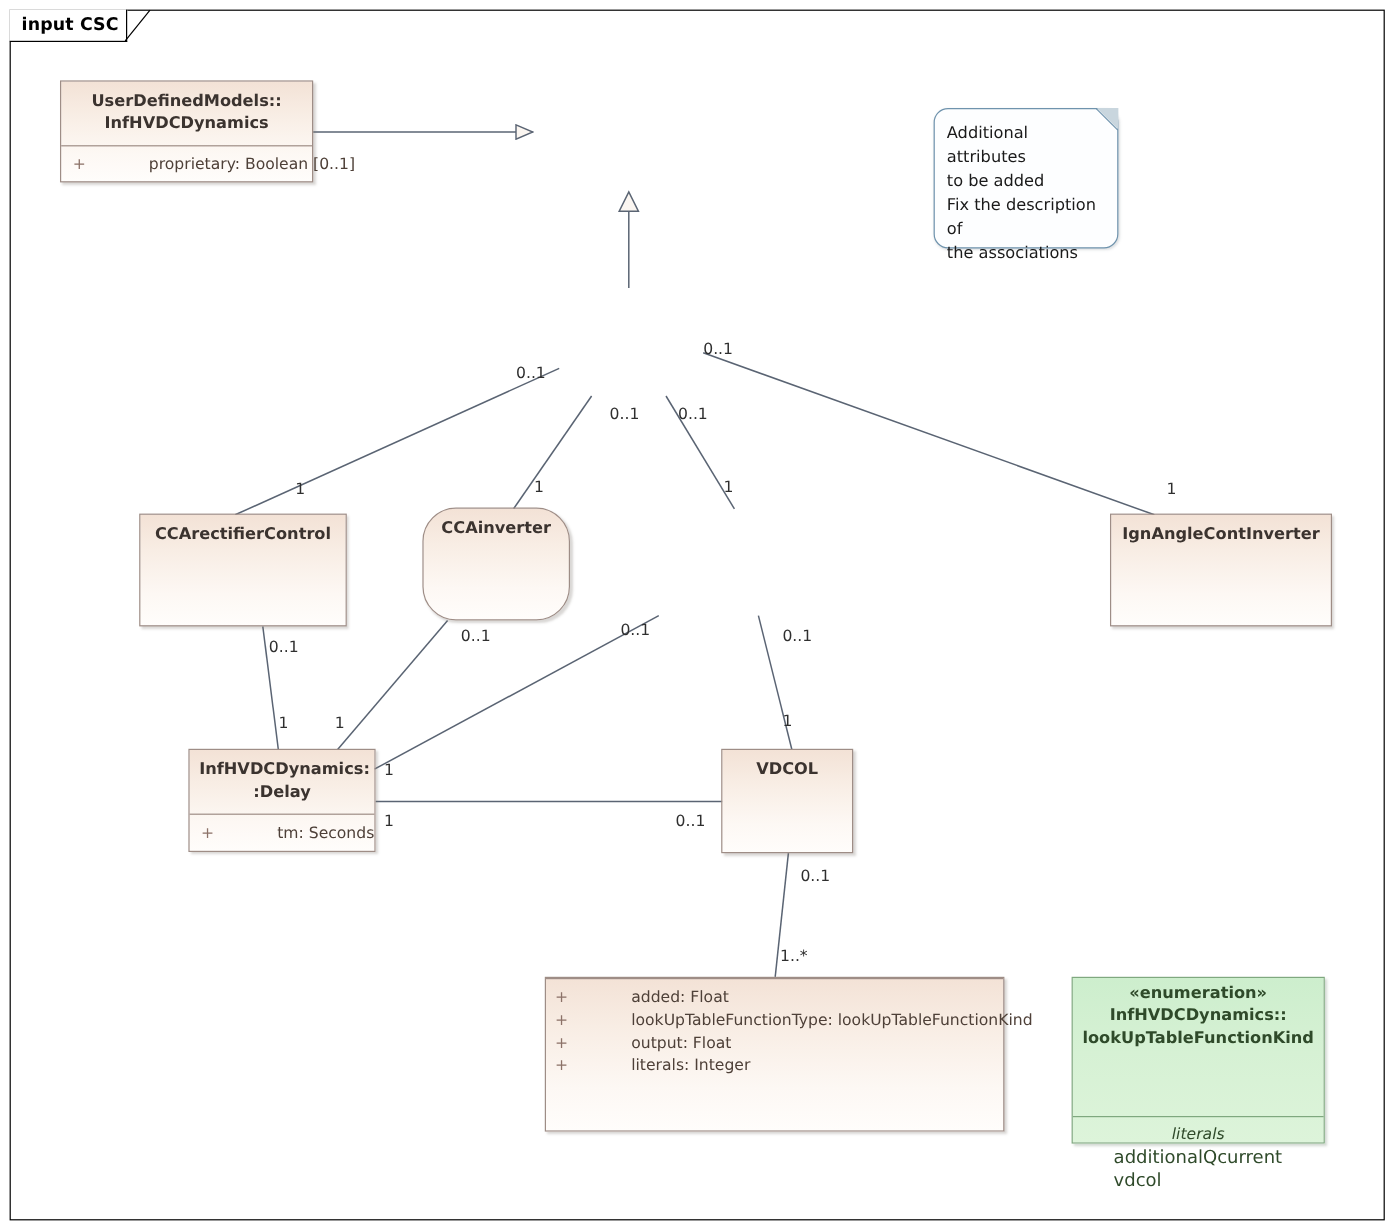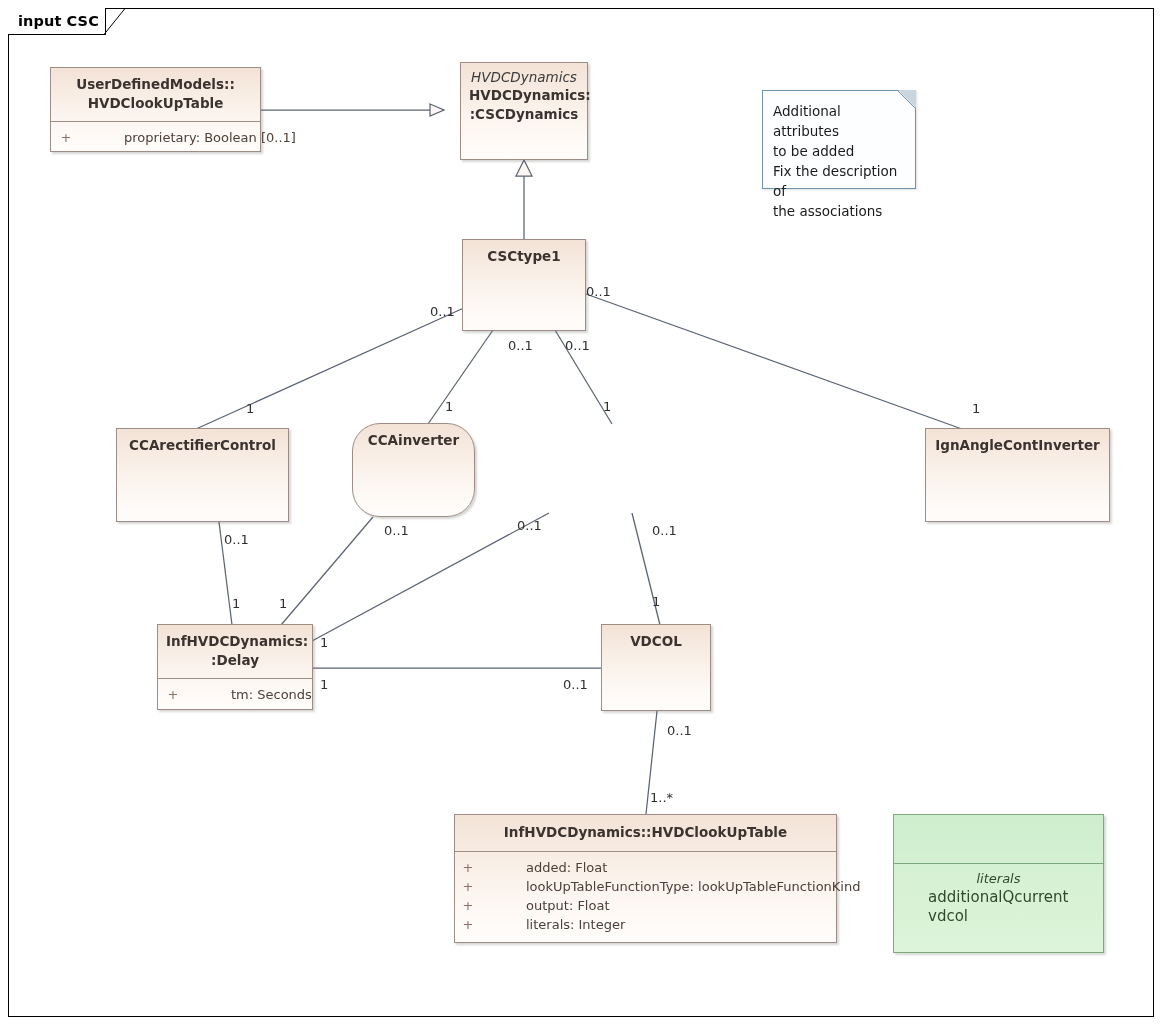--- a/index.html
+++ b/index.html
@@ -275,43 +275,31 @@
         <svg width="22" height="27" viewBox="0 0 22 27">
           <path d="M0,26.5 L21,0.5" stroke="#000000" stroke-width="1" fill="none"></path>
         </svg>
       </span>
     </div>
   </div>
 
   <div class="cls" style="left:50px; top:67px; width:211px; height:85px;">
     <div class="name-comp">
       <span class="cls-name">UserDefinedModels::
-HVDClookUpTable</span>
+InfHVDCDynamics</span>
     </div>
     <div class="attr-comp">
       <div class="attr-row">
         <span class="attr-vis">+</span>
         <span class="attr-text">proprietary: Boolean [0..1]</span>
       </div>
     </div>
   </div>
 
-  <div class="cls" style="left:460px; top:62px; width:128px; height:98px;">
-    <div class="name-comp" style="padding-top:6px;">
-      <span class="cls-stereo">HVDCDynamics</span>
-      <span class="cls-name">HVDCDynamics:
-:CSCDynamics</span>
-    </div>
-  </div>
-
-  <div class="cls" style="left:462px; top:239px; width:124px; height:92px;">
-    <div class="name-comp">
-      <span class="cls-name">CSCtype1</span>
-    </div>
-  </div>
+
 
   <div class="cls" style="left:116px; top:428px; width:173px; height:94px;">
     <div class="name-comp">
       <span class="cls-name">CCArectifierControl</span>
     </div>
   </div>
 
   <div class="cls" style="left:352px; top:423px; width:123px; height:94px;border-radius:28px;">
     <div class="name-comp">
       <span class="cls-name">CCAinverter</span>
@@ -338,23 +326,20 @@
     </div>
   </div>
 
   <div class="cls" style="left:601px; top:624px; width:110px; height:87px;">
     <div class="name-comp">
       <span class="cls-name">VDCOL</span>
     </div>
   </div>
 
   <div class="cls" style="left:454px; top:814px; width:383px; height:129px;">
-    <div class="name-comp" style="padding:8px 8px 9px 8px;">
-      <span class="cls-name">InfHVDCDynamics::HVDClookUpTable</span>
-    </div>
     <div class="attr-comp" style="padding-left:2px;">
       <div class="attr-row">
         <span class="attr-vis">+</span>
         <span class="attr-text">added: Float</span>
       </div>
       <div class="attr-row">
         <span class="attr-vis">+</span>
         <span class="attr-text">lookUpTableFunctionType: lookUpTableFunctionKind</span>
       </div>
       <div class="attr-row">
@@ -362,28 +347,33 @@
         <span class="attr-text">output: Float</span>
       </div>
       <div class="attr-row">
         <span class="attr-vis">+</span>
         <span class="attr-text">literals: Integer</span>
       </div>
     </div>
   </div>
 
   <div class="cls enum" style="left:893px; top:814px; width:211px; height:139px;">
+    <div class="name-comp" style="padding:5px 6px 7px 6px;">
+      <span class="cls-stereo">«enumeration»</span>
+      <span class="cls-name">InfHVDCDynamics::
+lookUpTableFunctionKind</span>
+    </div>
     <div class="attr-comp">
       <div class="lit-head">literals</div>
       <div class="lit-row">additionalQcurrent</div>
       <div class="lit-row">vdcol</div>
     </div>
   </div>
 
-  <div class="note" style="left:762px; top:90px; width:154px; height:99px;">
+  <div class="note" style="left:778px; top:90px; width:154px; height:117px;border-radius:12px;">
     <span class="note-fold"></span>
     <span class="note-fold-edge">
       <svg width="19" height="19" viewBox="0 0 19 19">
         <path d="M0.5,0.5 L18.5,18.5" stroke="#6f93ad" stroke-width="1" fill="none"></path>
       </svg>
     </span>
     <div class="note-text">Additional attributes
 to be added
 Fix the description of
 the associations</div>

